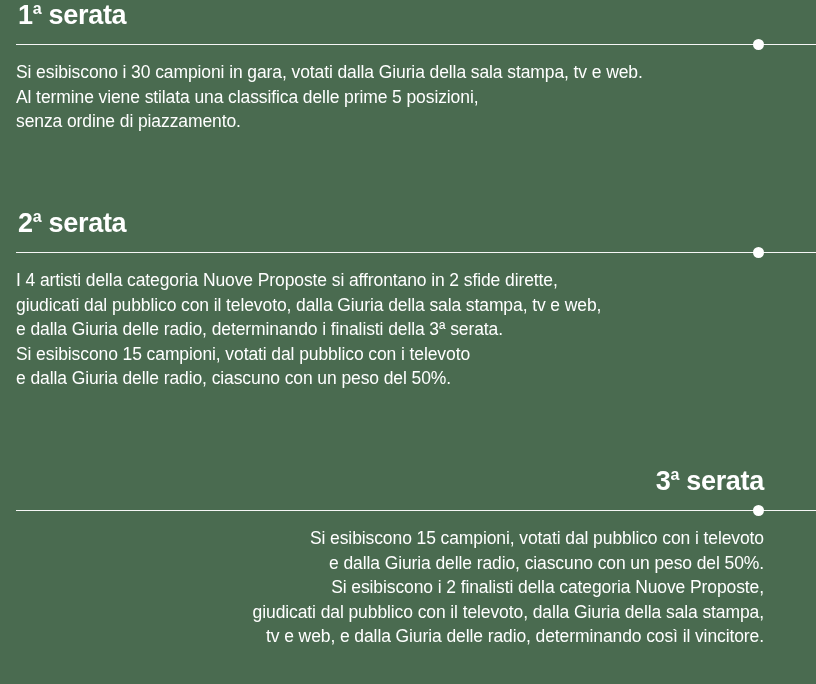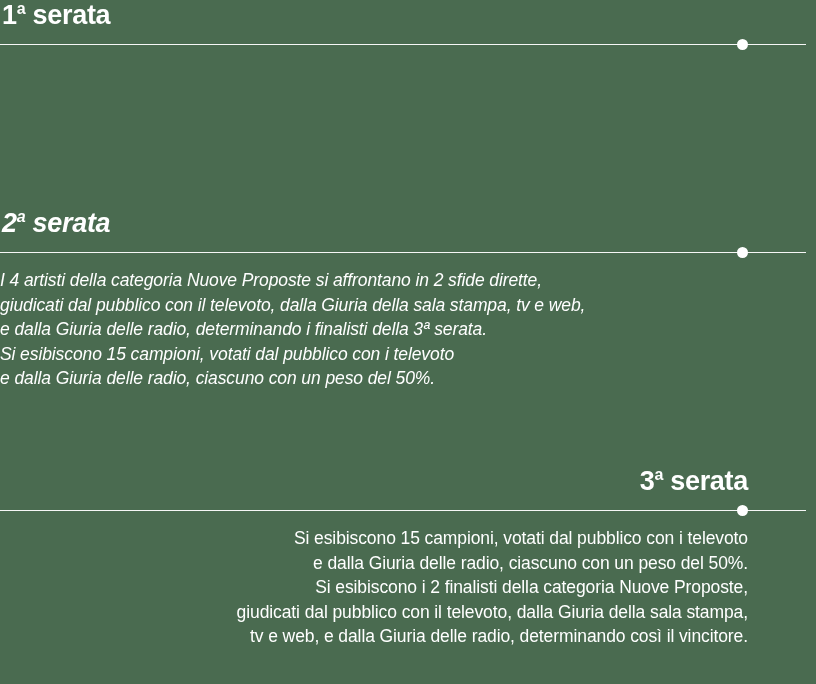--- a/index.html
+++ b/index.html
@@ -16,21 +16,21 @@
   }
   .page {
     position: relative;
     width: 816px;
     height: 684px;
     box-sizing: border-box;
     padding: 0 12px 0 0;
   }
   .section {
     position: absolute;
-    left: 0;
+    left: 16px;
     width: 748px;
   }
   .section-title {
     font-size: 27px;
     font-weight: bold;
     letter-spacing: -0.3px;
     line-height: 30px;
     margin: 0 0 0 2px;
     color: #ffffff;
     white-space: nowrap;
@@ -65,34 +65,37 @@
   }
   .body-text {
     margin-top: 8px;
     font-size: 17.5px;
     line-height: 24.5px;
     letter-spacing: -0.1px;
     color: #ffffff;
     white-space: pre-line;
   }
   #s1 { top: 0px; }
-  #s2 { top: 208px; font-style: italic; }
+  #s2 { top: 208px; }
   #s3 { top: 466px; text-align: right; }
 </style>
 </head>
 <body>
 
 <div class="page">
 
   <div class="section" id="s1">
     <h2 class="section-title"><span>1</span><sup>a</sup><span> serata</span></h2>
     <div class="rule-wrap">
       <div class="rule"></div>
       <div class="rule-dot"></div>
     </div>
+    <p class="body-text">Si esibiscono i 30 campioni in gara, votati dalla Giuria della sala stampa, tv e web.
+Al termine viene stilata una classifica delle prime 5 posizioni,
+senza ordine di piazzamento.</p>
   </div>
 
   <div class="section" id="s2">
     <h2 class="section-title"><span>2</span><sup>a</sup><span> serata</span></h2>
     <div class="rule-wrap">
       <div class="rule"></div>
       <div class="rule-dot"></div>
     </div>
     <p class="body-text">I 4 artisti della categoria Nuove Proposte si affrontano in 2 sfide dirette,
 giudicati dal pubblico con il televoto, dalla Giuria della sala stampa, tv e web,

